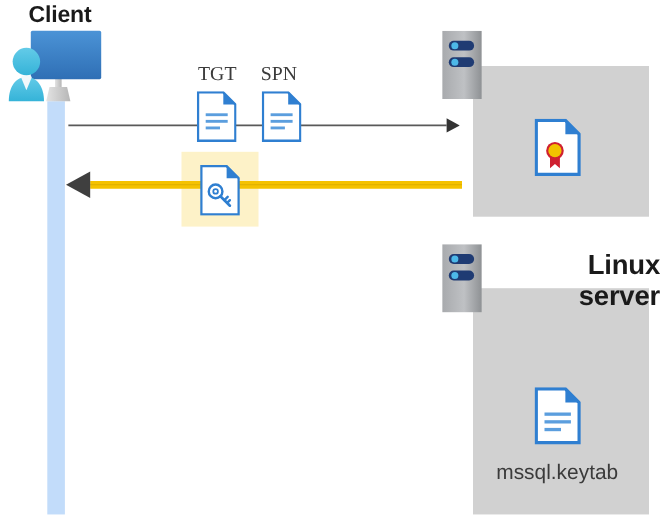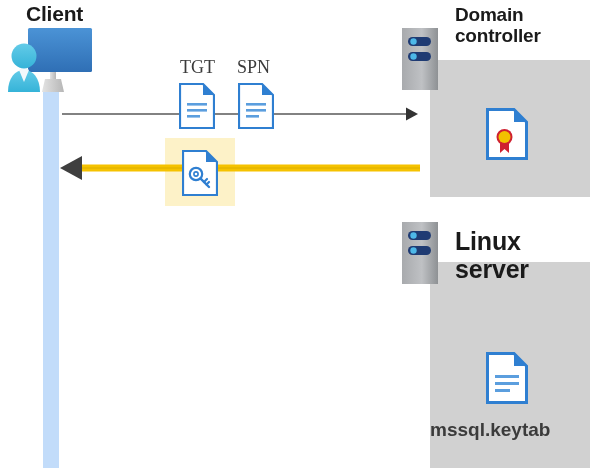--- a/index.html
+++ b/index.html
@@ -18,20 +18,21 @@
     overflow: hidden;
   }
   .abs { position: absolute; }
 
   
   .title {
     font-weight: bold;
     color: #1a1a1a;
     letter-spacing: -0.2px;
     line-height: 1.12;
+    text-align: right;
   }
   #client-title {
     left: 26px; top: 2px;
     font-size: 21px;
   }
   #dc-title {
     left: 455px; top: 4px;
     font-size: 19px;
     width: 140px;
   }
@@ -91,24 +92,23 @@
 
   
   #cert-doc { left: 486px; top: 108px; width: 42px; height: 52px; }
 
   
   #sql-icon  { left: 485px; top: 278px; width: 46px; height: 54px; }
   #keytab-doc{ left: 486px; top: 352px; width: 42px; height: 52px; }
   #keytab-label {
     left: 430px; top: 419px;
     width: 132px;
-    text-align: left;
+    text-align: right;
     font-size: 19px;
     color: #3b3b3b;
-    font-weight: bold;
   }
 </style>
 </head>
 <body>
 
 <div id="canvas">
 
   <div class="abs" id="client-lifeline"></div>
 
   <div class="abs title" id="client-title">Client</div>
@@ -139,24 +139,20 @@
 
       <path d="M13 46 L18 58 L23 46 L21 44.5 L15 44.5 Z" fill="#f2f8fb"></path>
 
       <circle cx="18" cy="32" r="12.5" fill="url(#personGrad)"></circle>
     </svg>
   </div>
 
   <div class="abs server-box" id="dc-box"></div>
   <div class="abs server-box" id="linux-box"></div>
 
-  <div class="abs title" id="dc-title">
-    <div>Domain</div>
-    <div>controller</div>
-  </div>
 
   <div class="abs title" id="linux-title">Linux server</div>
 
   <div class="abs" id="dc-server-icon">
     <svg width="36" height="62" viewBox="0 0 36 62">
       <defs>
         <linearGradient id="rackGrad" x1="0" y1="0" x2="1" y2="0">
           <stop offset="0" stop-color="#a8aaad"></stop>
           <stop offset="0.55" stop-color="#bfc1c4"></stop>
           <stop offset="1" stop-color="#8e9194"></stop>

